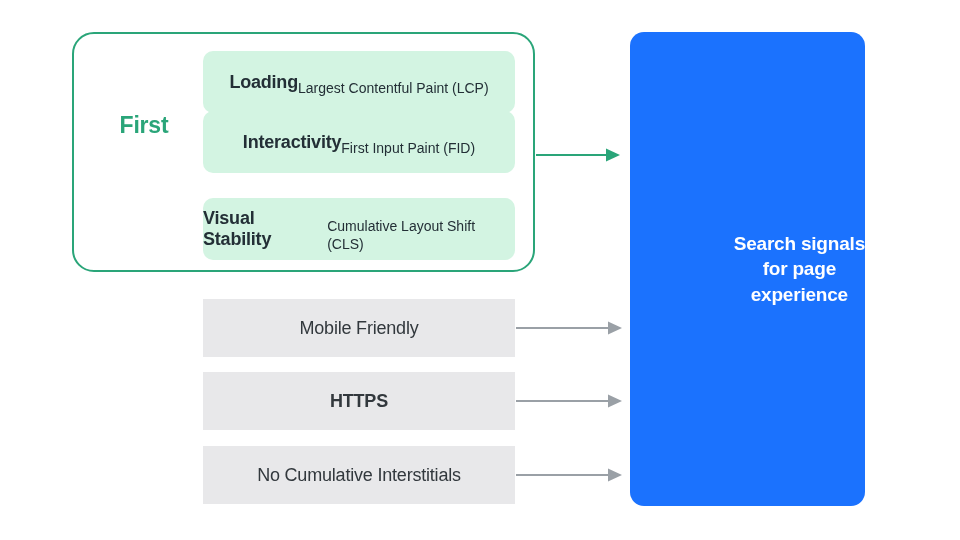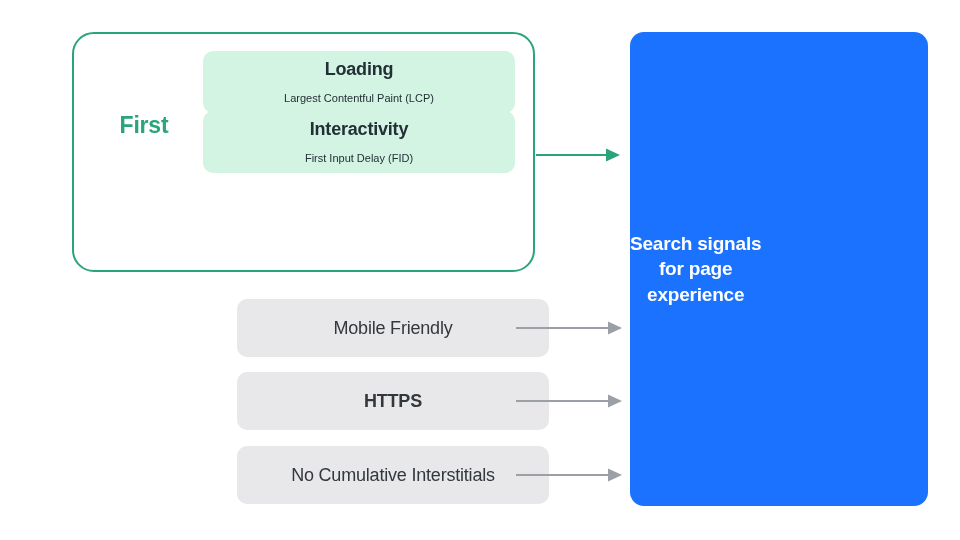--- a/index.html
+++ b/index.html
@@ -48,76 +48,74 @@
   
   .vital {
     position: absolute;
     left: 203px;
     width: 312px;
     height: 62px;
     background: #d3f4e2;
     border-radius: 10px;
     box-sizing: border-box;
     display: flex;
-    flex-direction: column;
     align-items: center;
     justify-content: center;
   }
   .vital-title {
     font-size: 18px;
     font-weight: bold;
     color: #232f36;
     line-height: 1.15;
     letter-spacing: -0.2px;
   }
   .vital-sub {
-    font-size: 11px;
+    font-size: 14px;
     font-weight: normal;
     color: #232f36;
     line-height: 1.3;
     margin-top: 12px;
   }
   .vital-1 { top: 51px; }
   .vital-2 { top: 111px; }
   .vital-3 { top: 198px; }
 
   
   .gray-pill {
     position: absolute;
     left: 203px;
     width: 312px;
     height: 58px;
     background: #e8e8ea;
-    border-radius: 10px;
+    border-radius: 0;
     display: flex;
     align-items: center;
     justify-content: center;
-    margin-left: 34px;
   }
   .gray-pill span {
     font-size: 18px;
     color: #32383d;
     letter-spacing: -0.2px;
   }
   .gp-1 { top: 299px; }
   .gp-2 { top: 372px; font-weight: bold; }
   .gp-3 { top: 446px; }
 
   
   .blue-panel {
     position: absolute;
     left: 630px;
     top: 32px;
-    width: 298px;
+    width: 235px;
     height: 474px;
     background: #1b72fe;
     border-radius: 14px;
     display: flex;
     align-items: center;
-    justify-content: flex-start;
+    justify-content: flex-end;
   }
   .blue-text {
     color: #ffffff;
     font-size: 19px;
     font-weight: bold;
     text-align: center;
     line-height: 1.35;
     letter-spacing: -0.2px;
     white-space: pre-line;
   }
@@ -143,23 +141,27 @@
     <div>First</div>
   </div>
 
   <div class="vital vital-1">
     <div class="vital-title">Loading</div>
     <div class="vital-sub">Largest Contentful Paint (LCP)</div>
   </div>
 
   <div class="vital vital-2">
     <div class="vital-title">Interactivity</div>
-    <div class="vital-sub">First Input Delay (FID)</div>
-  </div>
-
+    <div class="vital-sub">First Input Paint (FID)</div>
+  </div>
+
+  <div class="vital vital-3">
+    <div class="vital-title">Visual Stability</div>
+    <div class="vital-sub">Cumulative Layout Shift (CLS)</div>
+  </div>
 
   <div class="gray-pill gp-1">
     <span>Mobile Friendly</span>
   </div>
   <div class="gray-pill gp-2">
     <span>HTTPS</span>
   </div>
   <div class="gray-pill gp-3">
     <span>No Cumulative Interstitials</span>
   </div>

